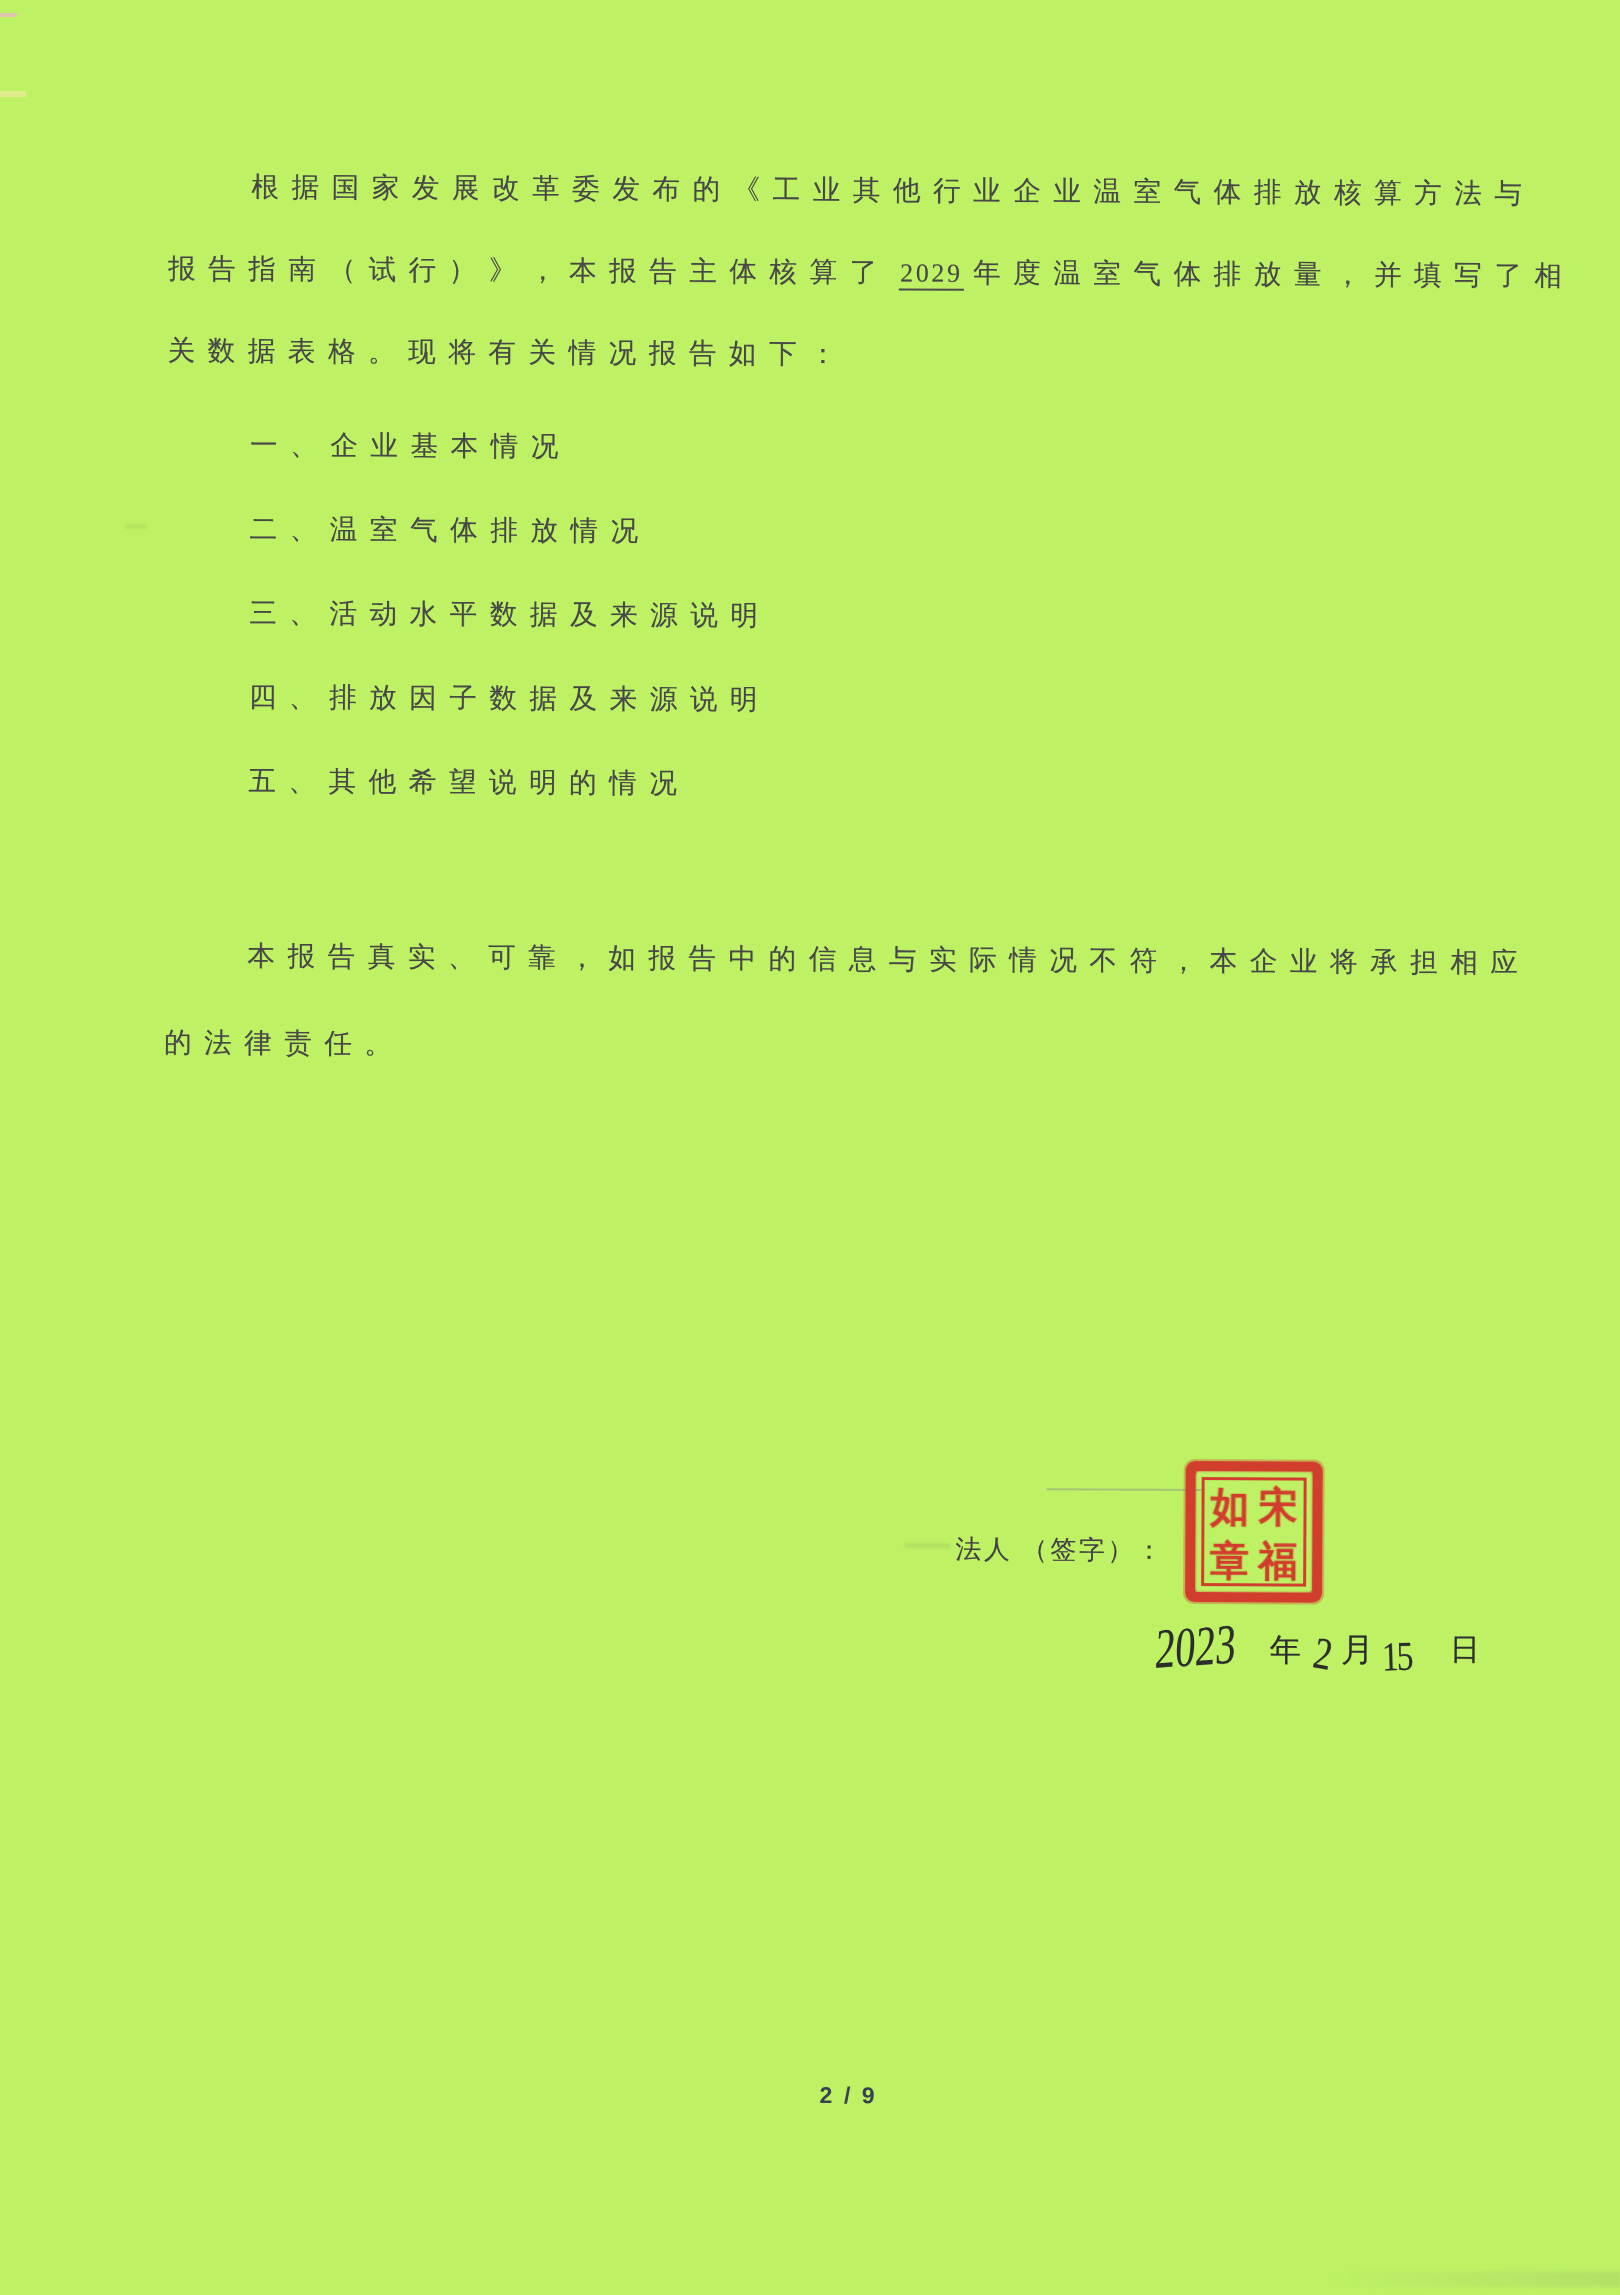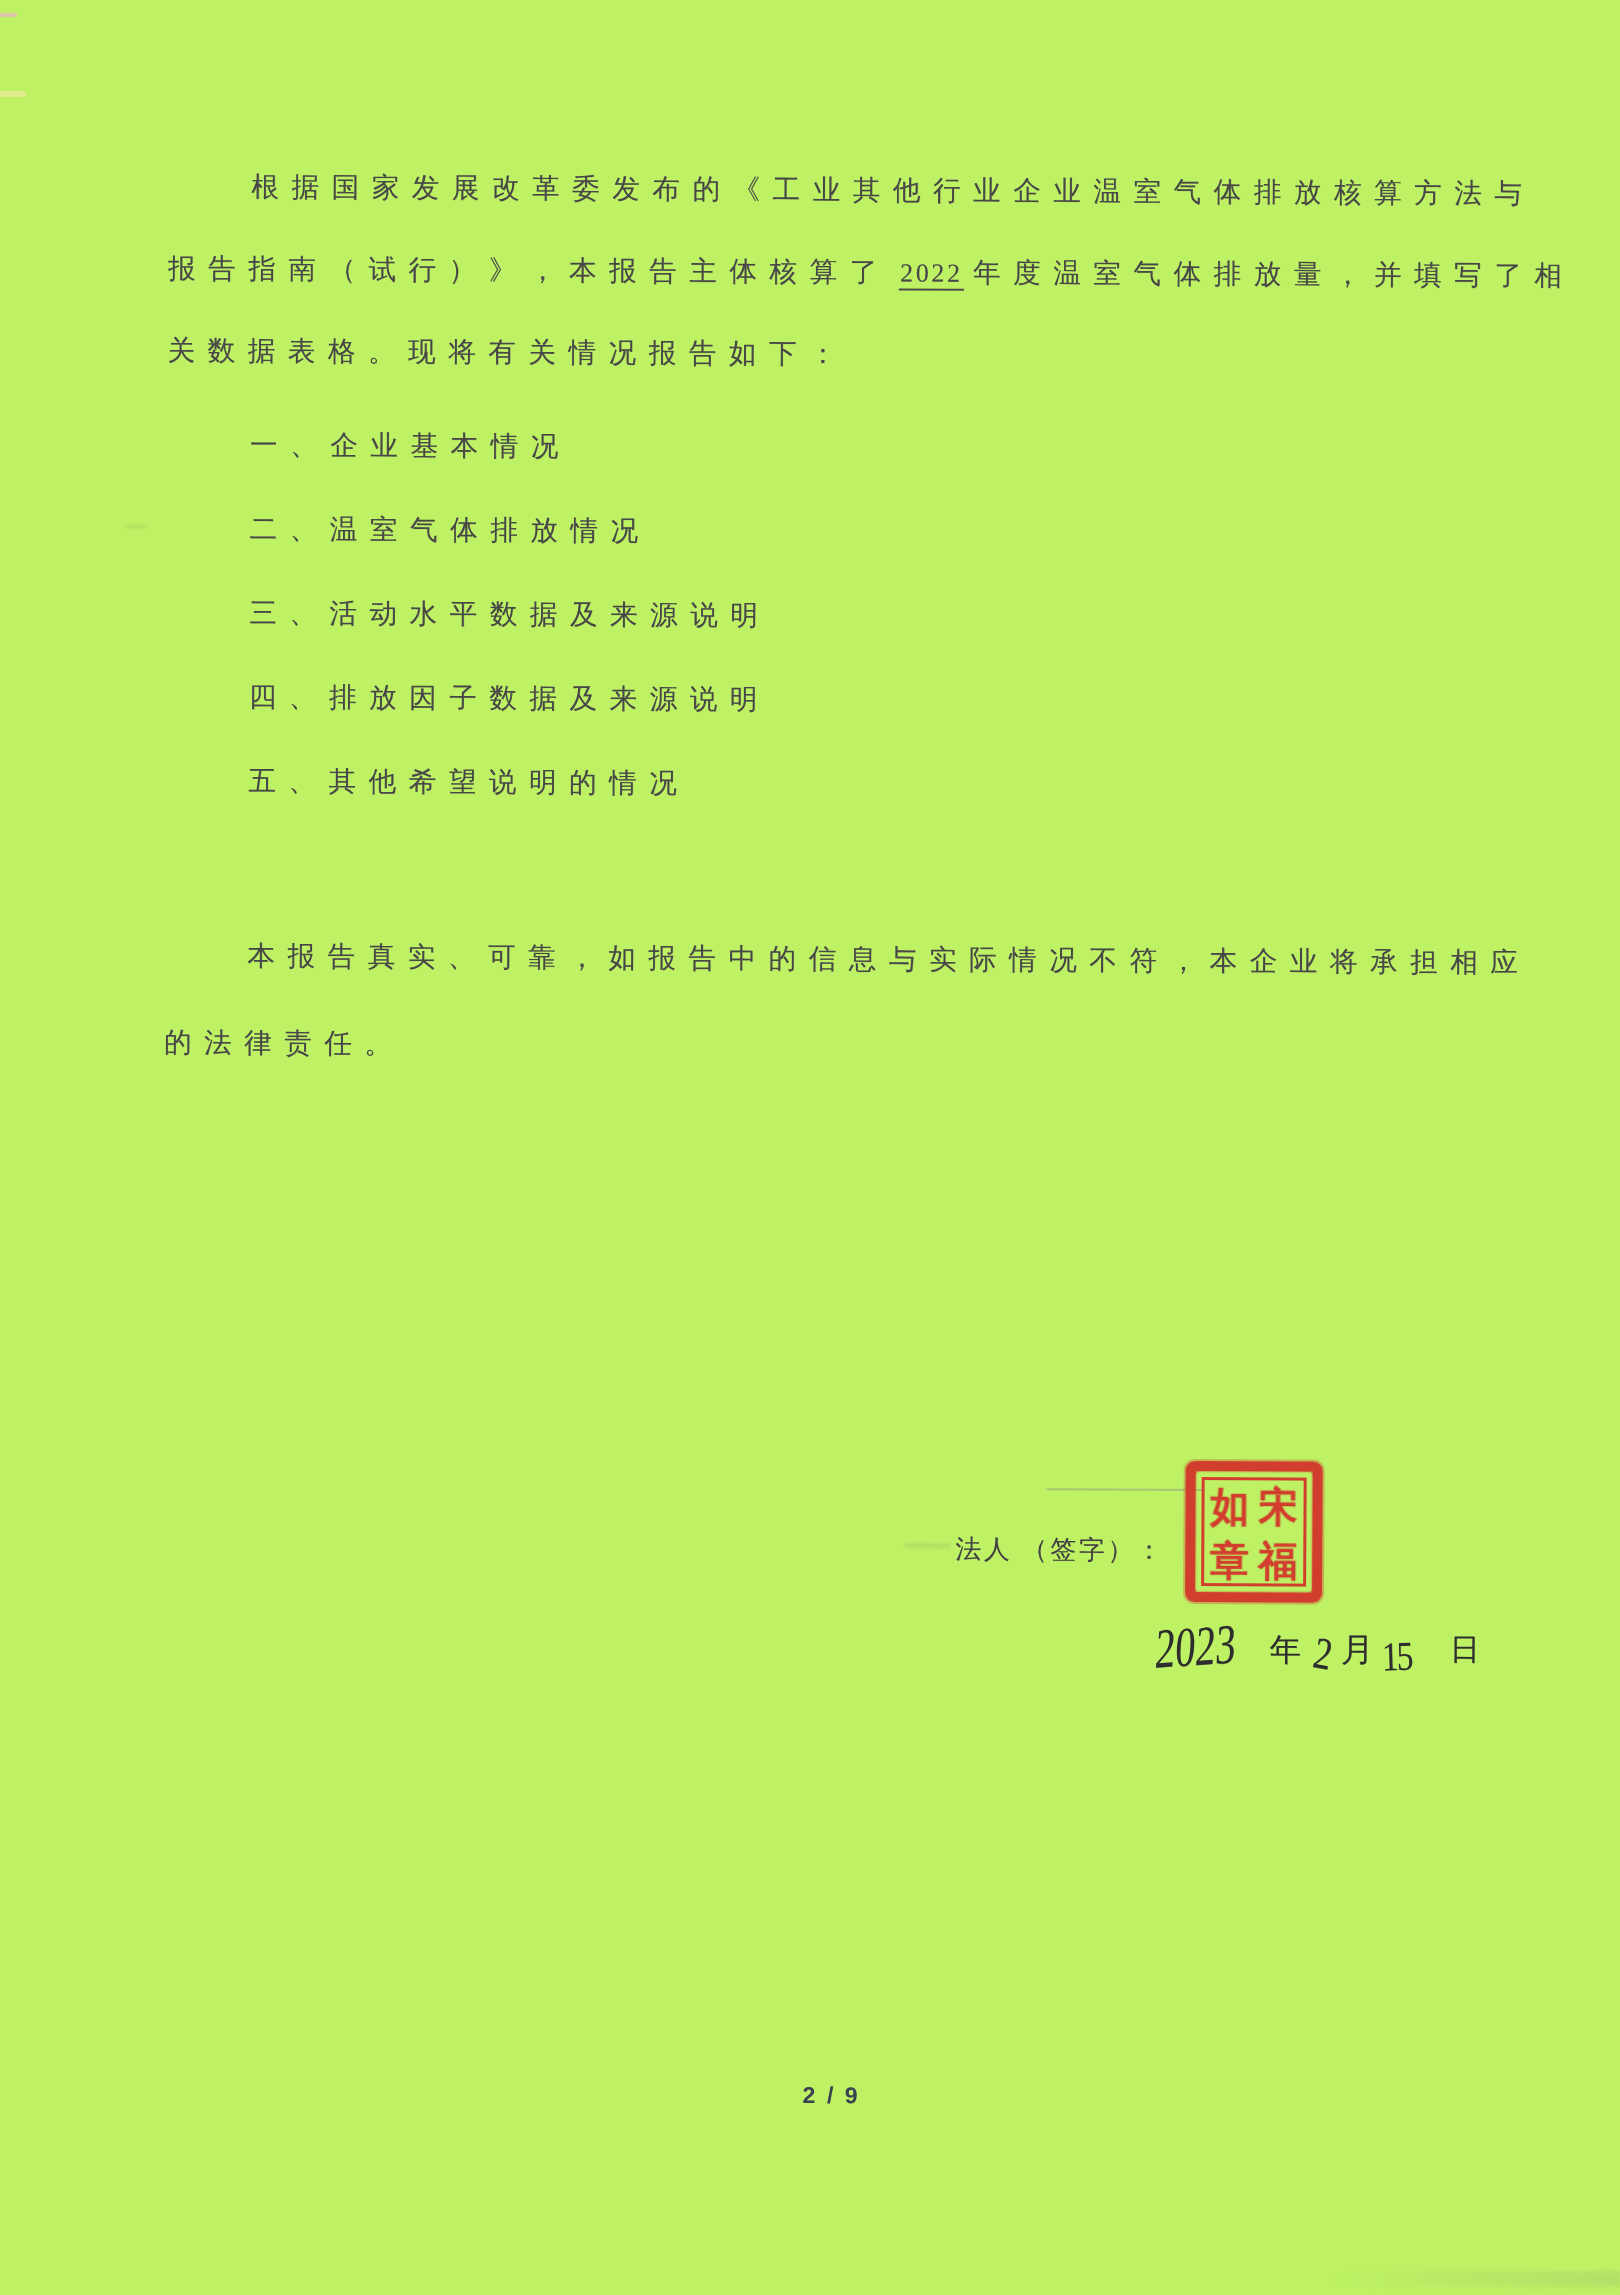--- a/index.html
+++ b/index.html
@@ -53,21 +53,21 @@
   .date-row span { display:inline-block; text-shadow:0.3px 0.3px 0.5px rgba(40,40,40,0.4); }
   .d-year  { font-size:56px; line-height:1; margin-bottom:3.9px;
              transform:rotate(-4deg) scaleX(0.72) skewX(-10deg); transform-origin:bottom left; }
   .d-u1    { font-size:31.5px; margin:0 10.5px 10.5px 3.9px; }
   .d-month { font-size:45px; line-height:1; margin-bottom:5.3px; transform:rotate(10deg) scaleX(0.8); }
   .d-u2    { font-size:33px; margin:0 5.3px 9.2px 6.6px; }
   .d-day   { font-size:41px; line-height:1; margin-bottom:5.3px; letter-spacing:-2.6px;
              transform:rotate(-2deg) scaleX(0.82); }
   .d-u3    { font-size:30px; margin:0 0 11.8px 35px; }
 
-  .footer { position:absolute; left:765px; top:2082px; width:144px; text-align:center;
+  .footer { position:absolute; left:782px; top:2082px; width:144px; text-align:center;
             font-family:"Liberation Sans","DejaVu Sans",sans-serif; font-weight:700;
             font-size:23px; letter-spacing:2.6px; color:#3a4150; }
 
   
   .scan-line  { position:absolute; left:1049px; top:1487px; width:158px; height:2px;
                 background:rgba(140,140,140,0.45); }
   .smudge-sig { position:absolute; left:907px; top:1542px; width:46px; height:5.9px;
                 background:rgba(90,90,90,0.10); filter:blur(1.3px); }
   .mark-pink  { position:absolute; left:0; top:12.5px;  width:17px; height:4.6px;
                 background:#eab6c6; opacity:.75; filter:blur(0.7px); }
@@ -80,21 +80,21 @@
                 filter:blur(2px); }
 </style>
 </head>
 <body>
 
 <div class="page">
   <div class="content">
 
     <div class="p1 cn">
       <div class="indent nowrap">根据国家发展改革委发布的《工业其他行业企业温室气体排放核算方法与</div>
-      <div class="nowrap"><span>报告指南（试行）》，本报告主体核算了</span><span class="year">2022</span><span>年度温室气体排放量，并填写了相</span></div>
+      <div class="nowrap"><span>报告指南（试行）》，本报告主体核算了</span><span class="year">2029</span><span>年度温室气体排放量，并填写了相</span></div>
       <div class="nowrap">关数据表格。现将有关情况报告如下：</div>
     </div>
 
     <div class="toc cn">
       <div class="toc-item">一、企业基本情况</div>
       <div class="toc-item">二、温室气体排放情况</div>
       <div class="toc-item">三、活动水平数据及来源说明</div>
       <div class="toc-item">四、排放因子数据及来源说明</div>
       <div class="toc-item">五、其他希望说明的情况</div>
     </div>

